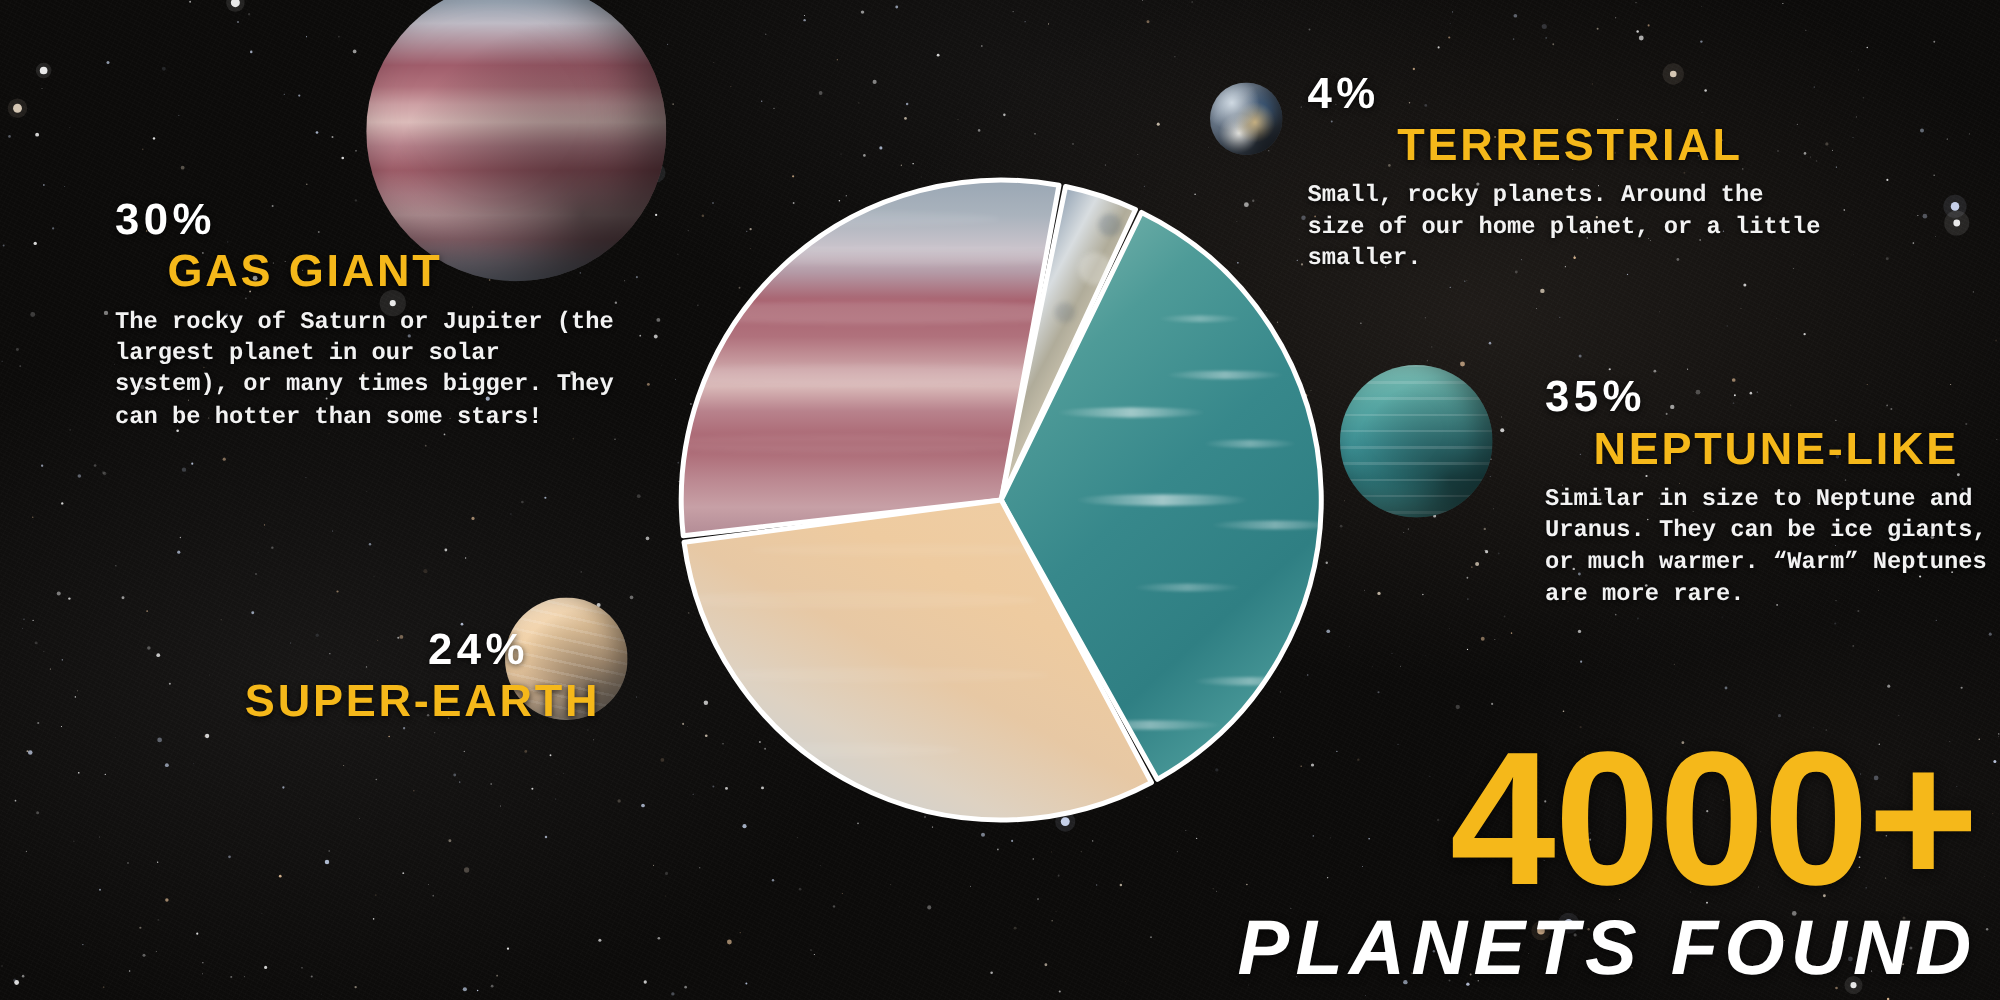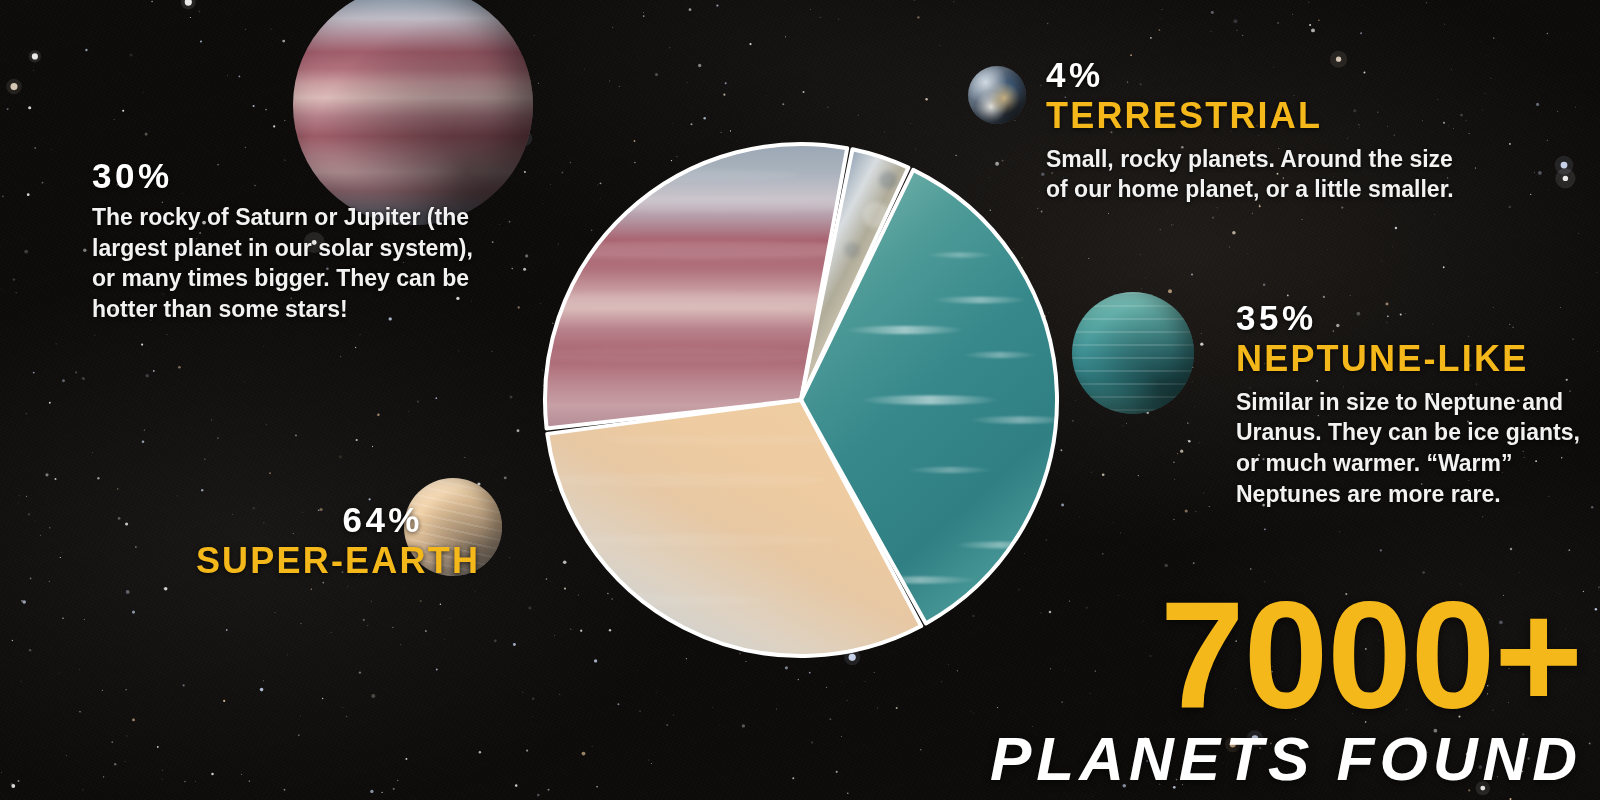--- a/index.html
+++ b/index.html
@@ -38,25 +38,27 @@
   .block{position:absolute;}
   .pct{
     color:#ffffff;font-weight:bold;font-size:35px;line-height:1;
     letter-spacing:3.5px;
     text-shadow:0 1px 5px rgba(0,0,0,.75);
   }
   .title{
     color:#f5b81a;font-weight:bold;font-size:36px;line-height:1.05;
     letter-spacing:2.2px;margin-top:5px;
     text-shadow:0 1px 5px rgba(0,0,0,.75);
+    text-align:center;
   }
   .desc{
-    color:#f2f2f2;font-weight:bold;font-size:23px;line-height:1.33;
+    color:#f2f2f2;font-weight:bold;font-size:19px;line-height:1.33;
     margin-top:9px;
     text-shadow:0 1px 4px rgba(0,0,0,.8);
+    font-family:Liberation Mono, monospace;
   }
 
   #block-gas{left:92px;top:158px;width:400px;text-align:left;}
   #block-gas .pct, #block-gas .title{padding-right:96px;}
 
   #block-terrestrial{left:1046px;top:57px;width:420px;text-align:left;}
 
   #block-neptune{left:1236px;top:300px;width:370px;text-align:left;}
 
   #block-super{left:123px;top:502px;width:430px;text-align:left;}
@@ -1182,38 +1184,39 @@
 
   <div class="thumb" style="left:404px;top:478px;width:98px;height:98px;
               background:
                 repeating-linear-gradient(12deg, rgba(255,255,255,.13) 0 2px, rgba(255,255,255,0) 2px 9px),
                 radial-gradient(circle at 70% 74%, rgba(0,0,0,.45), rgba(0,0,0,0) 65%),
                 linear-gradient(160deg,#f6e2c8 0%, #f0cfa4 35%, #e9c7a0 60%, #ddc6ae 82%, #cfc9c4 100%);
               box-shadow:inset -9px -7px 20px rgba(0,0,0,.45);"></div>
 
   <div class="block" id="block-gas">
     <div class="pct">30%</div>
+    <div class="title">GAS GIANT</div>
     <div class="desc">The rocky of Saturn or Jupiter (the largest planet in our solar system), or many times bigger. They can be hotter than some stars!</div>
   </div>
 
   <div class="block" id="block-terrestrial">
     <div class="pct">4%</div>
     <div class="title">TERRESTRIAL</div>
     <div class="desc">Small, rocky planets. Around the size of our home planet, or a little smaller.</div>
   </div>
 
   <div class="block" id="block-neptune">
     <div class="pct">35%</div>
     <div class="title">NEPTUNE-LIKE</div>
     <div class="desc">Similar in size to Neptune and Uranus. They can be ice giants, or much warmer. “Warm” Neptunes are more rare.</div>
   </div>
 
   <div class="block" id="block-super">
-    <div class="pct">64%</div>
+    <div class="pct">24%</div>
     <div class="title">SUPER-EARTH</div>
   </div>
 
   <div id="headline">
-    <div class="big">7000+</div>
+    <div class="big">4000+</div>
     <div class="sub">PLANETS FOUND</div>
   </div>
 
 </div>
 
 </body></html>

